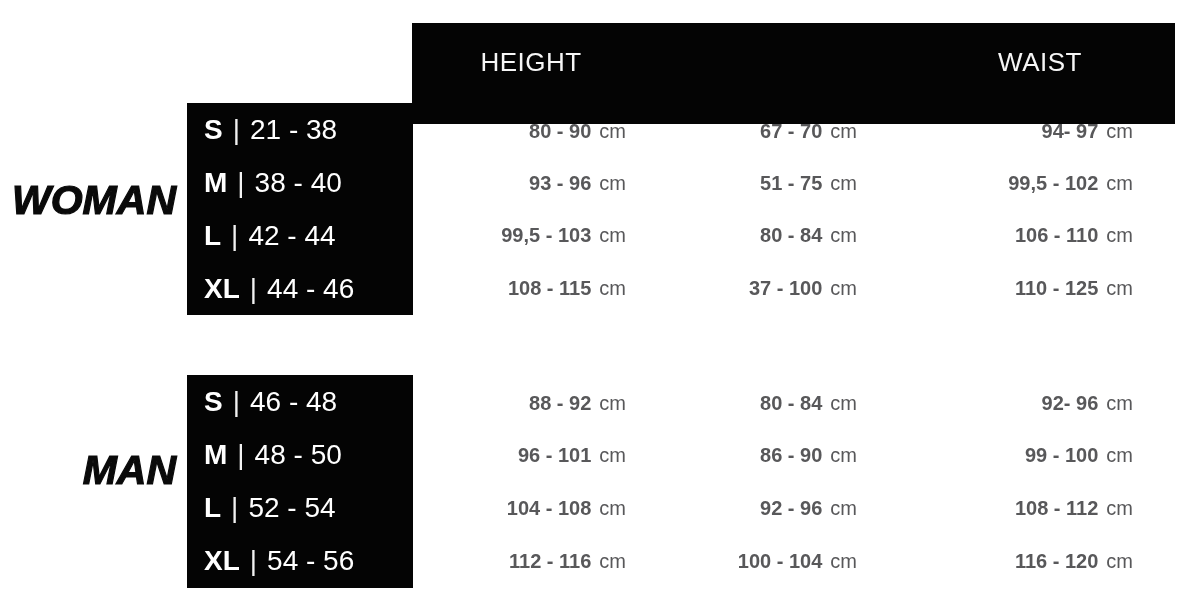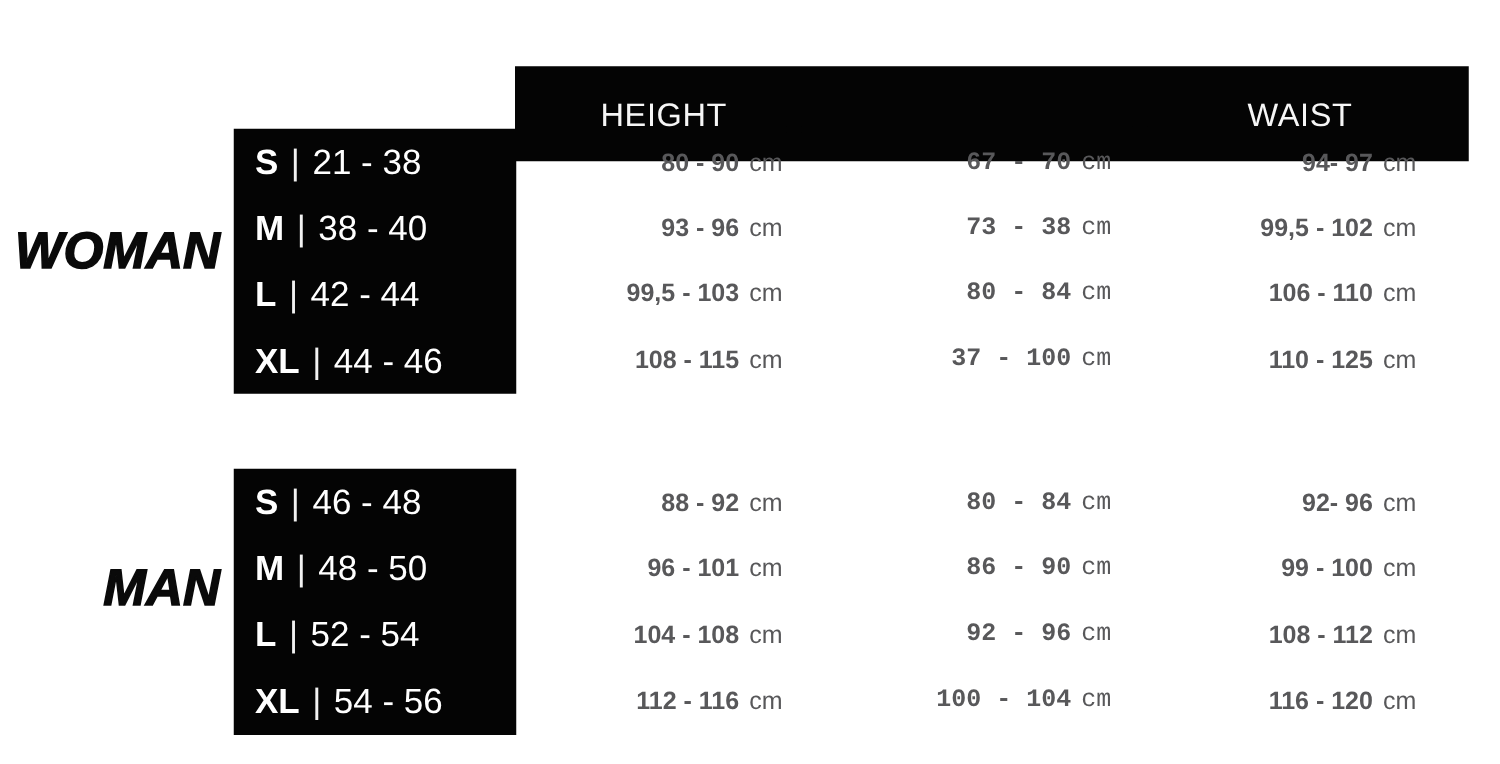--- a/index.html
+++ b/index.html
@@ -9,23 +9,22 @@
     height: 611px;
     background: #ffffff;
     font-family: "Liberation Sans", sans-serif;
     overflow: hidden;
   }
 
   
   .header-bar {
     position: absolute;
     left: 412px; top: 23px;
-    width: 763px; height: 76px;
+    width: 763px; height: 101px;
     background: #040404;
-    margin-top: 30px;
   }
   .hlabel {
     position: absolute;
     top: 0; height: 78px; line-height: 78px;
     transform: translateX(-50%);
     color: #f6f6f6;
     font-size: 26px;
     font-weight: 400;
     letter-spacing: 0.5px;
     white-space: nowrap;
@@ -91,21 +90,21 @@
   }
   .vcell {
     position: absolute;
     top: 0; height: 52px; line-height: 52px;
     white-space: nowrap;
     text-align: right;
     font-size: 20px;
     color: #58585a;
   }
   .c-h { right: 574px; }   
-  .c-b { right: 311px; font-family: Liberation Mono, monospace; }   
+  .c-b { right: 343px; }   
   .c-w { right: 67px; text-align: right;  }   
   .num  { font-weight: 700; }
   .unit { font-weight: 400; margin-left: 8px; }
 </style>
 </head>
 <body>
 
 <div class="canvas">
 
   <div class="header-bar">
@@ -141,21 +140,21 @@
     </div>
   </div>
 
   <div class="vrow" style="top:105px">
     <div class="vcell c-h"><span class="num">80 - 90</span><span class="unit">cm</span></div>
     <div class="vcell c-b"><span class="num">67 - 70</span><span class="unit">cm</span></div>
     <div class="vcell c-w"><span class="num">94- 97</span><span class="unit">cm</span></div>
   </div>
   <div class="vrow" style="top:157px">
     <div class="vcell c-h"><span class="num">93 - 96</span><span class="unit">cm</span></div>
-    <div class="vcell c-b"><span class="num">73 - 38</span><span class="unit">cm</span></div>
+    <div class="vcell c-b"><span class="num">51 - 75</span><span class="unit">cm</span></div>
     <div class="vcell c-w"><span class="num">99,5 - 102</span><span class="unit">cm</span></div>
   </div>
   <div class="vrow" style="top:209px">
     <div class="vcell c-h"><span class="num">99,5 - 103</span><span class="unit">cm</span></div>
     <div class="vcell c-b"><span class="num">80 - 84</span><span class="unit">cm</span></div>
     <div class="vcell c-w"><span class="num">106 - 110</span><span class="unit">cm</span></div>
   </div>
   <div class="vrow" style="top:262px">
     <div class="vcell c-h"><span class="num">108 - 115</span><span class="unit">cm</span></div>
     <div class="vcell c-b"><span class="num">37 - 100</span><span class="unit">cm</span></div>

